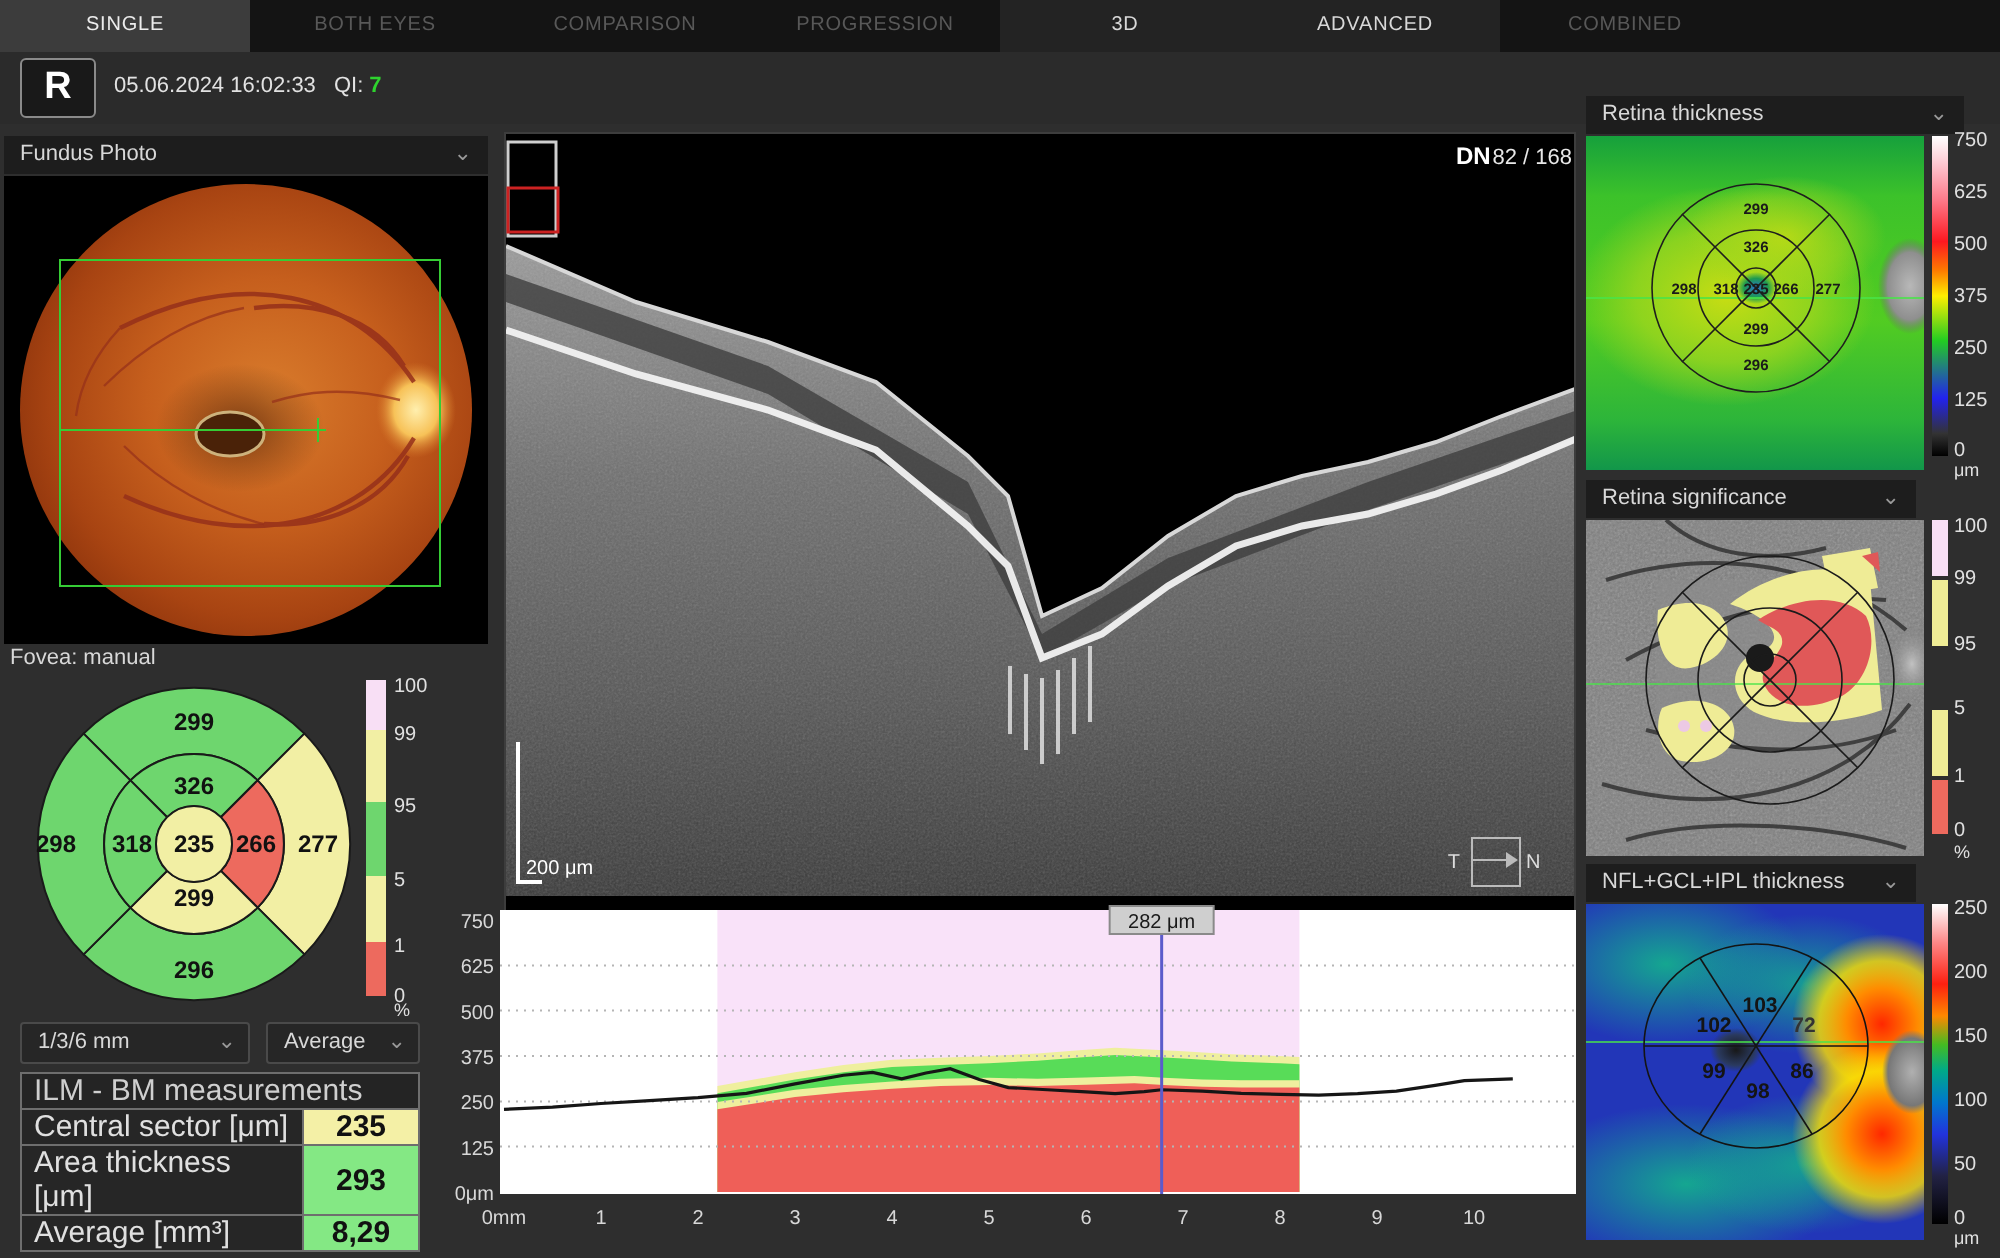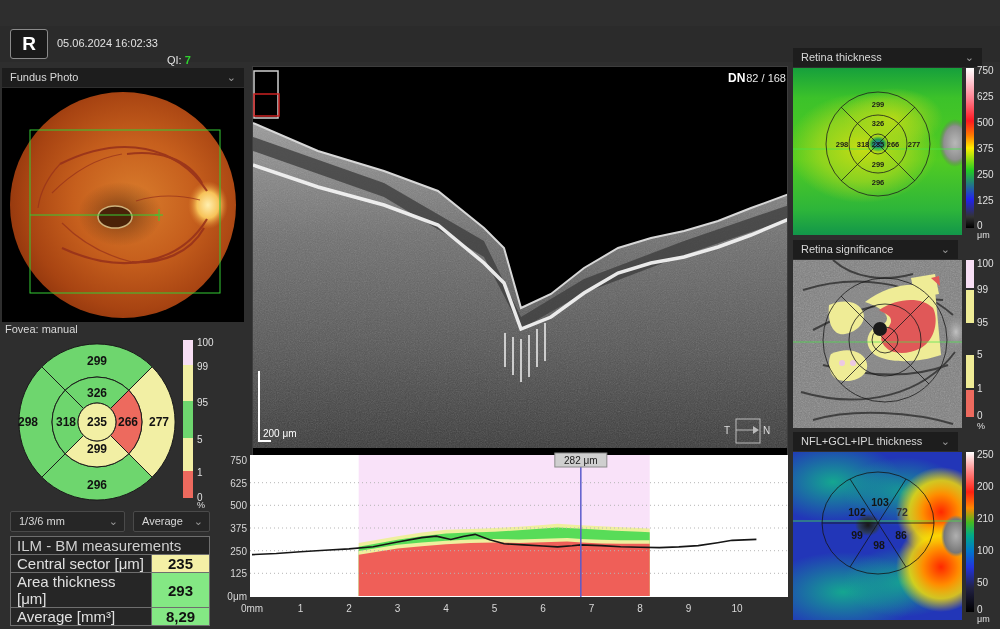--- a/index.html
+++ b/index.html
@@ -14,21 +14,21 @@
        color:#585858;cursor:pointer;}
   .tab.active{background:#3c3c3c;color:#ececec;}
   .tab.enabled{background:#232323;color:#d8d8d8;}
 
   
   .infobar{position:absolute;left:0;top:26px;width:1000px;height:36px;background:#2b2b2b;}
   .lat-badge{position:absolute;left:10px;top:3px;width:38px;height:30px;background:#191919;
              border:1px solid #8a8a8a;border-radius:3px;color:#fff;font-size:19px;font-weight:bold;
              text-align:center;line-height:28px;}
   .dt{position:absolute;left:57px;top:11px;font-size:11px;color:#e2e2e2;}
-  .qi{position:absolute;left:167px;top:11px;font-size:11px;color:#e2e2e2;margin-top:17px;}
+  .qi{position:absolute;left:167px;top:11px;font-size:11px;color:#e2e2e2;}
   .qi b{color:#2ed32e;font-weight:bold;margin-left:3px;}
 
   
   .phead{position:absolute;height:19px;background:#1d1d1d;color:#d8d8d8;font-size:11px;
          line-height:19px;padding:0 8px;cursor:pointer;}
   .phead .chev{position:absolute;right:8px;top:0;color:#9a9a9a;font-size:11px;}
 
   
   .fundus-box{position:absolute;left:2px;top:88px;width:242px;height:234px;background:#000;}
   .fovea-label{position:absolute;left:5px;top:323px;font-size:11px;color:#d8d8d8;}
@@ -49,20 +49,29 @@
   
   .rpanel-map{position:absolute;left:793px;width:169px;cursor:crosshair;}
   .scale-label{position:absolute;font-size:10px;color:#e0e0e0;}
   .grad-bar{position:absolute;width:8px;}
 </style>
 </head>
 <body>
 
 <div class="app">
 
+  <div class="tabbar">
+    <div class="tab active">SINGLE</div>
+    <div class="tab">BOTH EYES</div>
+    <div class="tab">COMPARISON</div>
+    <div class="tab">PROGRESSION</div>
+    <div class="tab enabled">3D</div>
+    <div class="tab enabled">ADVANCED</div>
+    <div class="tab">COMBINED</div>
+  </div>
 
   <div class="infobar">
     <div class="lat-badge">R</div>
     <div class="dt">05.06.2024 16:02:33</div>
     <div class="qi"><span>QI:</span><b>7</b></div>
   </div>
 
   <div class="phead" style="left:2px;top:68px;width:242px;">
     <span>Fundus Photo</span>
     <span class="chev">⌄</span>
@@ -471,19 +480,19 @@
         <text x="109" y="64" fill="#333">72</text>
         <text x="64" y="87">99</text>
         <text x="108" y="87">86</text>
         <text x="86" y="97">98</text>
       </g>
     </svg>
   </div>
   <div class="grad-bar" style="left:966px;top:452px;height:160px;background:linear-gradient(to bottom,#ffffff 0%,#ff8888 12%,#ff2010 25%,#ff8800 35%,#44bb22 44%,#00aa88 52%,#0077cc 62%,#2233dd 72%,#222244 85%,#000 100%);"></div>
   <div class="scale-label" style="left:977px;top:449px;">250</div>
   <div class="scale-label" style="left:977px;top:481px;text-align:center;">200</div>
-  <div class="scale-label" style="left:977px;top:513px;">210</div>
+  <div class="scale-label" style="left:977px;top:513px;">150</div>
   <div class="scale-label" style="left:977px;top:545px;">100</div>
   <div class="scale-label" style="left:977px;top:577px;">50</div>
   <div class="scale-label" style="left:977px;top:604px;">0</div>
   <div class="scale-label" style="left:977px;top:614px;font-size:9px;">μm</div>
 
 </div>
 
 </body></html>

